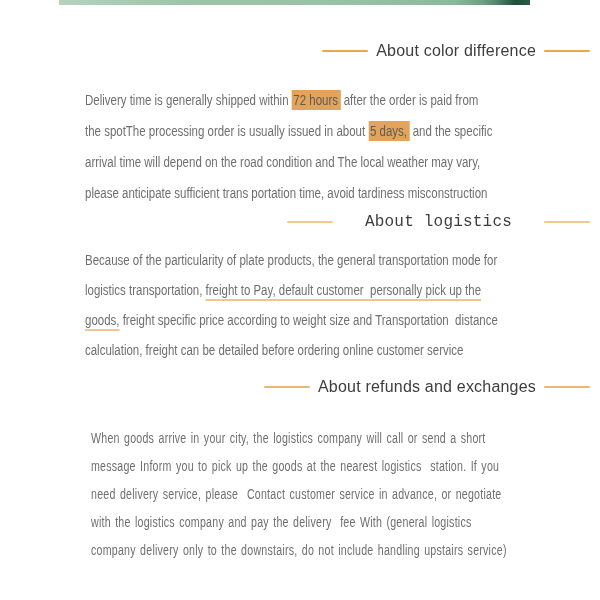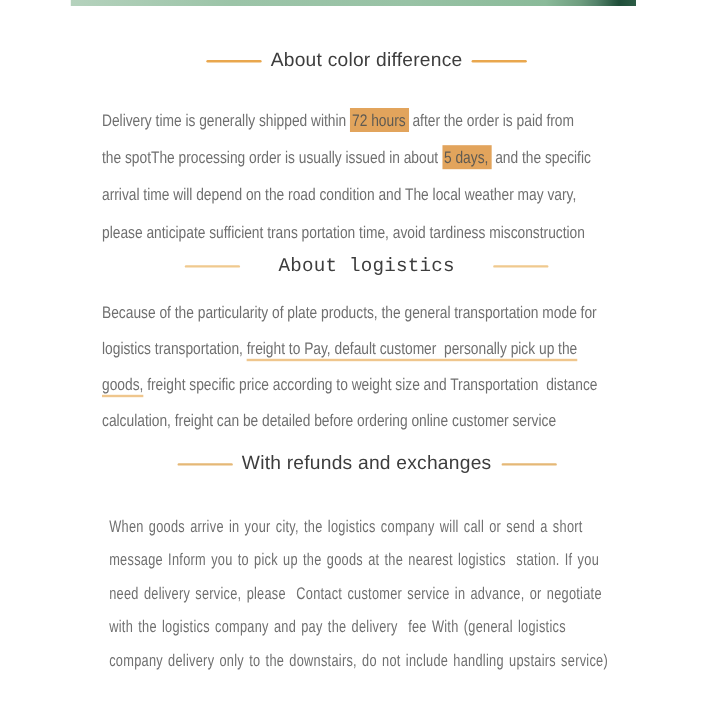--- a/index.html
+++ b/index.html
@@ -21,21 +21,21 @@
     left: 59px; top: 0;
     width: 471px; height: 5px;
     background: linear-gradient(to right,
       #b5d2bd 0%, #9cc4a8 28%, #98c2a5 60%, #8aba99 84%,
       #6f9e80 90%, #54836a 93%, #1f4e39 97%, #2c5c45 100%);
   }
 
   
   .h-row {
     position: absolute; left: 0; right: 10px;
-    display: flex; align-items: center; justify-content: center; padding-left: 21px;
+    display: flex; align-items: center; justify-content: flex-end; padding-left: 21px;
   }
   #h0 { top: 40px; gap: 8px; }
   #h1 { top: 211px; gap: 32px; font-family: Liberation Mono, monospace; }
   #h2 { top: 376px; gap: 8px; }
   .h-line {
     width: 46px; height: 2px;
     background: var(--rule, #EAA953);
     border-radius: 2px;
     flex: 0 0 auto;
   }
@@ -95,21 +95,21 @@
   </div>
   <div class="para" id="p1">
       <div class="line"><span>Because of the particularity of plate products, the general transportation mode for</span></div>
       <div class="line"><span>logistics transportation, </span><span class="ul">freight to Pay, default customer  personally pick up the</span></div>
       <div class="line"><span class="ul">goods,</span><span> freight specific price according to weight size and Transportation  distance</span></div>
       <div class="line"><span>calculation, freight can be detailed before ordering online customer service</span></div>
     </div>
 
   <div class="h-row" id="h2" style="--rule: #E5B876;">
     <span class="h-line"></span>
-    <span class="h-text">With refunds and exchanges</span>
+    <span class="h-text">About refunds and exchanges</span>
     <span class="h-line"></span>
   </div>
   <div class="para" id="p2">
       <div class="line"><span>When goods arrive in your city, the logistics company will call or send a short</span></div>
       <div class="line"><span>message Inform you to pick up the goods at the nearest logistics  station. If you</span></div>
       <div class="line"><span>need delivery service, please  Contact customer service in advance, or negotiate</span></div>
       <div class="line"><span>with the logistics company and pay the delivery  fee With (general logistics</span></div>
       <div class="line"><span>company delivery only to the downstairs, do not include handling upstairs service)</span></div>
     </div>
 

